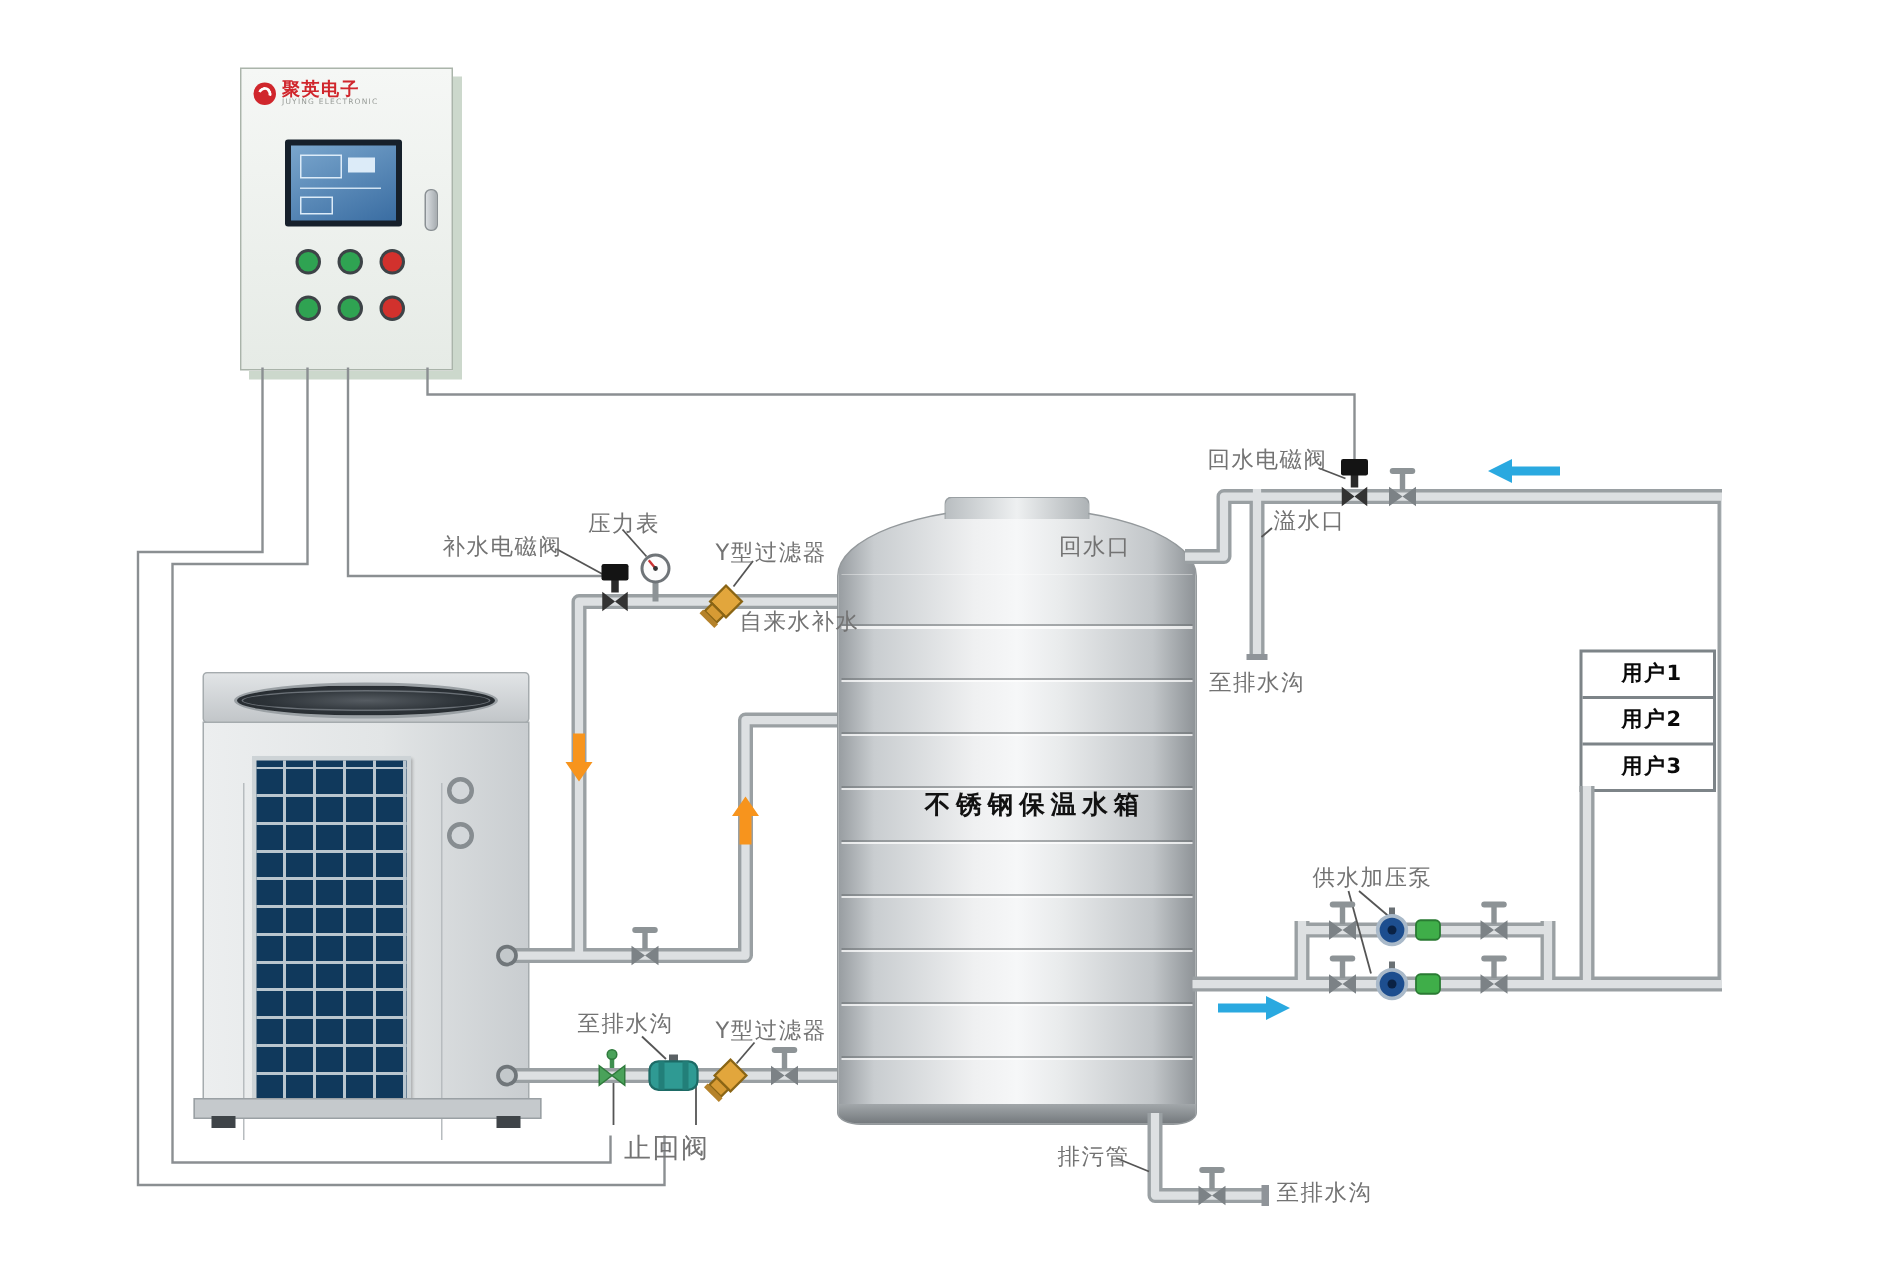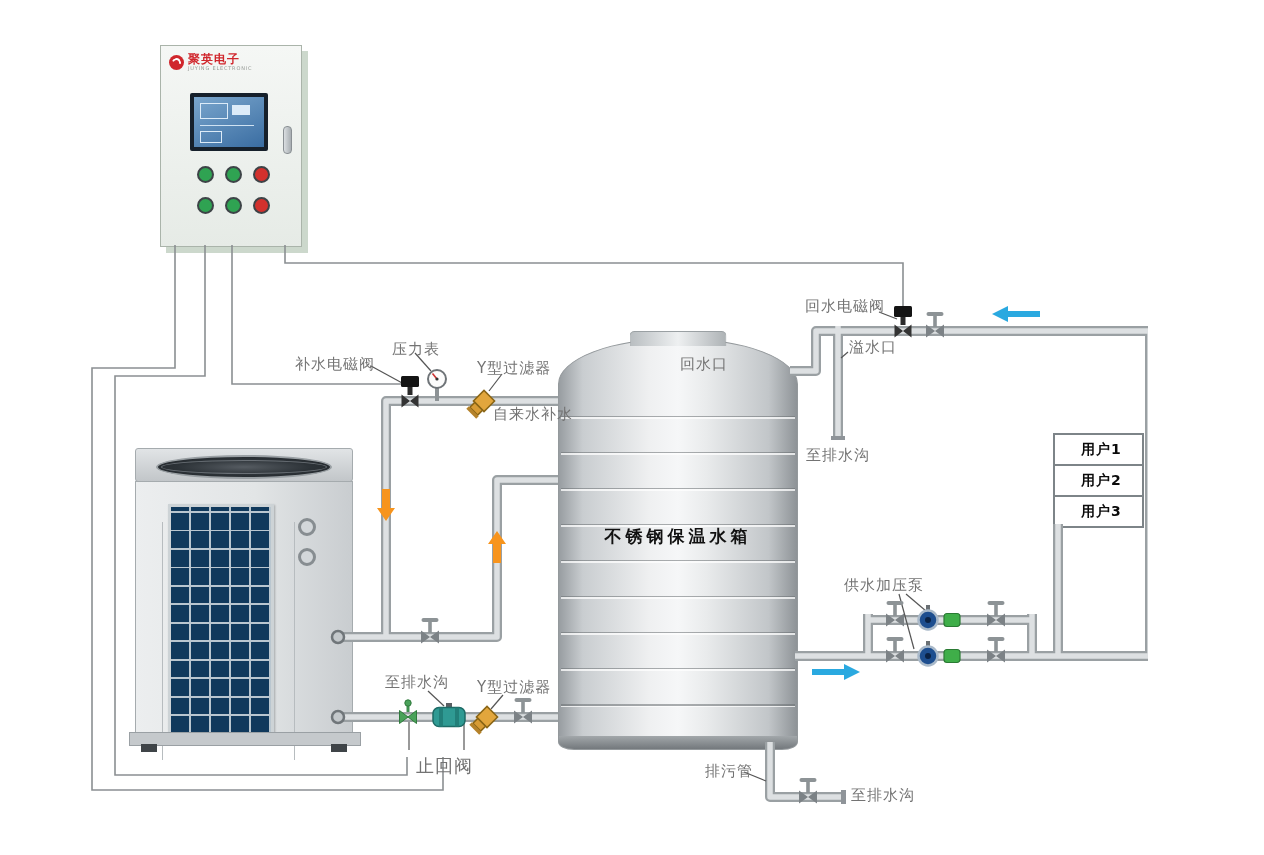--- a/index.html
+++ b/index.html
@@ -56,21 +56,21 @@
         border:1px solid #94999c;box-sizing:border-box;
         border-radius:120px 120px 16px 16px / 46px 46px 8px 8px;}
   .tank-ribs{position:absolute;left:2px;right:2px;top:44px;height:352px;
              background:repeating-linear-gradient(180deg,rgba(0,0,0,0) 0 33px,rgba(105,110,113,.55) 33px 34.5px,rgba(255,255,255,.75) 34.5px 36px);}
   .tank-lid{position:absolute;left:50%;top:-8px;transform:translateX(-50%);width:95px;height:14px;
             background:linear-gradient(90deg,#b9bec1,#eef0f1,#aeb3b6);border:1px solid #9aa0a3;border-bottom:none;
             border-radius:5px 5px 0 0;}
   .tank-bottom{position:absolute;left:0;right:0;bottom:0;height:13px;
                background:linear-gradient(180deg,#a2a7aa,#74797d);
                border-radius:0 0 15px 15px / 0 0 7px 7px;}
-  .tank-label{position:absolute;left:0;width:100%;top:186px;text-align:center;font-size:17px;font-weight:700;
+  .tank-label{position:absolute;left:12px;width:100%;top:186px;text-align:center;font-size:17px;font-weight:700;
               letter-spacing:4px;color:#111;z-index:12;}
   
   .users{position:absolute;left:1053px;top:433px;width:91px;z-index:15;background:#fff;
          border:2px solid #7d8488;box-sizing:border-box;}
   .user-row{height:29px;line-height:29px;padding-left:26px;font-size:14px;font-weight:600;color:#0a0a0a;
             border-bottom:2px solid #7d8488;letter-spacing:1px;}
   .user-row:last-child{border-bottom:none;}
   
   .overlay{position:absolute;left:0;top:0;z-index:20;pointer-events:none;}
 </style>
@@ -271,24 +271,24 @@
     <polygon points="1040,311 1008,311 1008,306 992,314 1008,322 1008,317 1040,317" style="fill: rgb(42, 169, 224);"></polygon>
     <polygon points="812,669 844,669 844,664 860,672 844,680 844,675 812,675" style="fill: rgb(42, 169, 224);"></polygon>
     <polygon points="382,489 390,489 390,508 395,508 386,521 377,508 382,508" style="fill: rgb(247, 148, 29);"></polygon>
     <polygon points="493,563 501,563 501,544 506,544 497,531 488,544 493,544" style="fill: rgb(247, 148, 29);"></polygon>
   </svg>
 
   <div class="lbl" style="left:295px;top:356px;">补水电磁阀</div>
   <div class="lbl" style="left:392px;top:341px;">压力表</div>
   <div class="lbl" style="left:477px;top:360px;">Y型过滤器</div>
   <div class="lbl" style="left:493px;top:406px;">自来水补水</div>
-  <div class="lbl" style="left:680px;top:356px;">回水口</div>
+  <div class="lbl" style="left:706px;top:356px;">回水口</div>
   <div class="lbl" style="left:805px;top:298px;">回水电磁阀</div>
   <div class="lbl" style="left:849px;top:339px;">溢水口</div>
   <div class="lbl" style="left:806px;top:447px;">至排水沟</div>
-  <div class="lbl" style="left:844px;top:577px;">供水加压泵</div>
+  <div class="lbl" style="left:875px;top:577px;">供水加压泵</div>
   <div class="lbl" style="left:385px;top:674px;">至排水沟</div>
   <div class="lbl" style="left:477px;top:679px;">Y型过滤器</div>
   <div class="lbl" style="left:416px;top:756px;font-size:18px;">止回阀</div>
   <div class="lbl" style="left:705px;top:763px;">排污管</div>
   <div class="lbl" style="left:851px;top:787px;">至排水沟</div>
 
 </div>
 
 </body></html>

